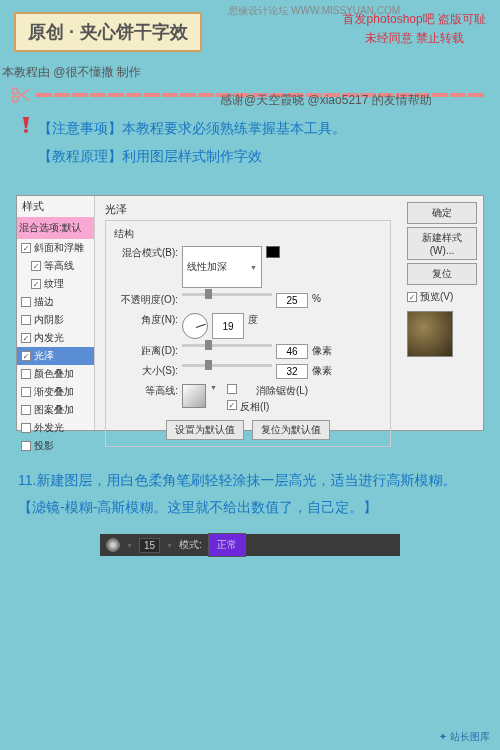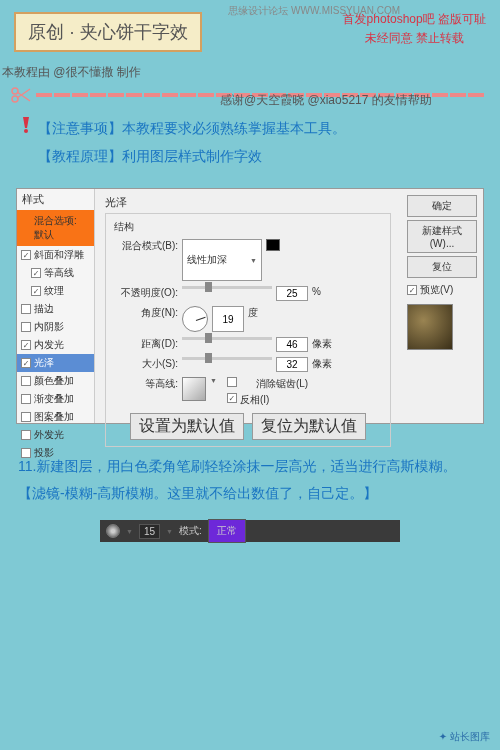--- a/index.html
+++ b/index.html
@@ -1,52 +1,52 @@
 <!DOCTYPE html>
 <html><head>
 <meta charset="utf-8">
 <style>
 *{margin:0;padding:0;box-sizing:border-box;font-family:"Microsoft YaHei",sans-serif}
 body{width:500px;height:750px;background:#7fc9d4;position:relative;overflow:hidden}
 .watermark{position:absolute;top:4px;right:100px;font-size:10px;color:#888}
 .header{padding:12px 14px 8px}
-.title-box{display:inline-block;border:2px solid #d4a060;background:#f5edc8;padding:6px 12px;font-size:18px;color:#555;font-weight:400}
+.title-box{display:inline-block;border:2px solid #d4a060;background:#f5edc8;padding:6px 12px;font-size:18px;color:#555;font-weight:700}
 .top-right{position:absolute;top:10px;right:14px;font-size:12px;color:#d93344;text-align:center;line-height:1.6}
 .top-right .l1{color:#d93344}
 .credit{padding:4px 2px;font-size:12px;color:#555}
 .thanks{position:absolute;top:92px;left:220px;font-size:12px;color:#555}
 .divider{display:flex;align-items:center;padding:2px 10px;gap:2px}
 .scissors{width:24px;height:16px;position:relative}
 .scissors svg{width:24px;height:16px}
 .dash{width:16px;height:4px;background:#e88}
 .notes{padding:10px 18px 6px;font-size:14px;line-height:1.9;color:#1a75c2}
 .excl{display:inline-block;width:20px;vertical-align:middle}
 .excl svg{width:18px;height:18px}
-.dialog{margin:13px 16px;background:#f0f0f0;border:1px solid #999;display:flex;font-size:11px;height:236px}
+.dialog{margin:20px 16px;background:#f0f0f0;border:1px solid #999;display:flex;font-size:11px;height:236px}
 .d-left{width:78px;border-right:1px solid #ccc;background:#f5f5f5}
 .d-left-h{padding:3px 5px;font-size:11px;color:#333}
-.d-left-t{padding:4px 17px;background:#f97316;font-size:10px;color:#333}
+.d-left-t{padding:4px 2px;background:#f9a8d4;font-size:10px;color:#333}
 .style-item{padding:2px 4px;font-size:10px;display:flex;align-items:center;gap:3px;color:#333}
 .style-item.sel{background:#5b8dd4;color:#fff}
 .cb{width:10px;height:10px;border:1px solid #888;background:#fff;display:inline-flex;align-items:center;justify-content:center;font-size:8px;color:#555}
 .d-mid{flex:1;padding:6px 10px;background:#f0f0f0}
 .panel-title{font-size:11px;color:#333;margin-bottom:3px}
 .fieldset{border:1px solid #ccc;padding:6px 8px;margin-bottom:6px}
 .fs-title{font-size:10px;color:#333;margin-bottom:5px}
 .row{display:flex;margin-bottom:5px;font-size:10px;color:#333;gap:4px}
 .row label{min-width:64px;text-align:right}
 .sel-box{border:1px solid #999;background:#fff;padding:13px 4px;width:80px;display:flex;justify-content:space-between;align-items:center;font-size:10px}
 .num-in{width:32px;border:1px solid #999;background:#fff;padding:1px 2px;font-size:10px;text-align:center}
 .slider{flex:1;max-width:90px;height:3px;background:#ccc;position:relative}
 .slider::after{content:"";position:absolute;width:7px;height:10px;background:#888;top:-4px;left:25%}
 .angle-dial{width:26px;height:26px;border:1px solid #888;border-radius:50%;position:relative;background:#fff}
 .angle-dial::after{content:"";position:absolute;width:10px;height:1px;background:#333;top:13px;left:13px;transform-origin:left;transform:rotate(-19deg)}
 .contour-box{width:24px;height:24px;border:1px solid #888;background:linear-gradient(135deg,#fff,#aaa)}
 .btn-row{display:flex;gap:8px;justify-content:center;margin-top:6px}
-.ps-btn{border:1px solid #999;background:#e8e8e8;padding:2px 8px;font-size:16px;color:#333}
+.ps-btn{border:1px solid #999;background:#e8e8e8;padding:2px 8px;font-size:10px;color:#333}
 .d-right{width:82px;padding:6px;background:#f0f0f0;display:flex;flex-direction:column;gap:3px}
 .r-btn{border:1px solid #999;background:#e8e8e8;padding:3px 4px;font-size:10px;text-align:center;color:#333}
 .preview-cb{display:flex;align-items:center;gap:3px;font-size:10px;margin-top:2px;color:#333}
 .preview-sw{width:46px;height:46px;border:1px solid #888;margin-top:4px;background:radial-gradient(circle at 35% 35%,#9a8452,#3a2f18)}
 .instruction{padding:16px 18px 8px;font-size:14px;color:#1a75c2;line-height:1.9}
 .bottom-bar{margin:6px auto;width:300px;height:22px;background:#3a3a3a;display:flex;align-items:center;padding:0 6px;gap:6px;font-size:10px;color:#ccc}
 .brush-dot{width:14px;height:14px;border:1px solid #777;border-radius:50%;background:radial-gradient(circle,#ccc 20%,#444)}
 .bb-num{border:1px solid #555;padding:1px 4px;background:#2a2a2a}
 .bb-sel{border:1px solid #555;padding:4px 8px;background:#6d28d9}
 .footer-logo{position:absolute;bottom:6px;right:10px;font-size:10px;color:#2a6ca8;}

